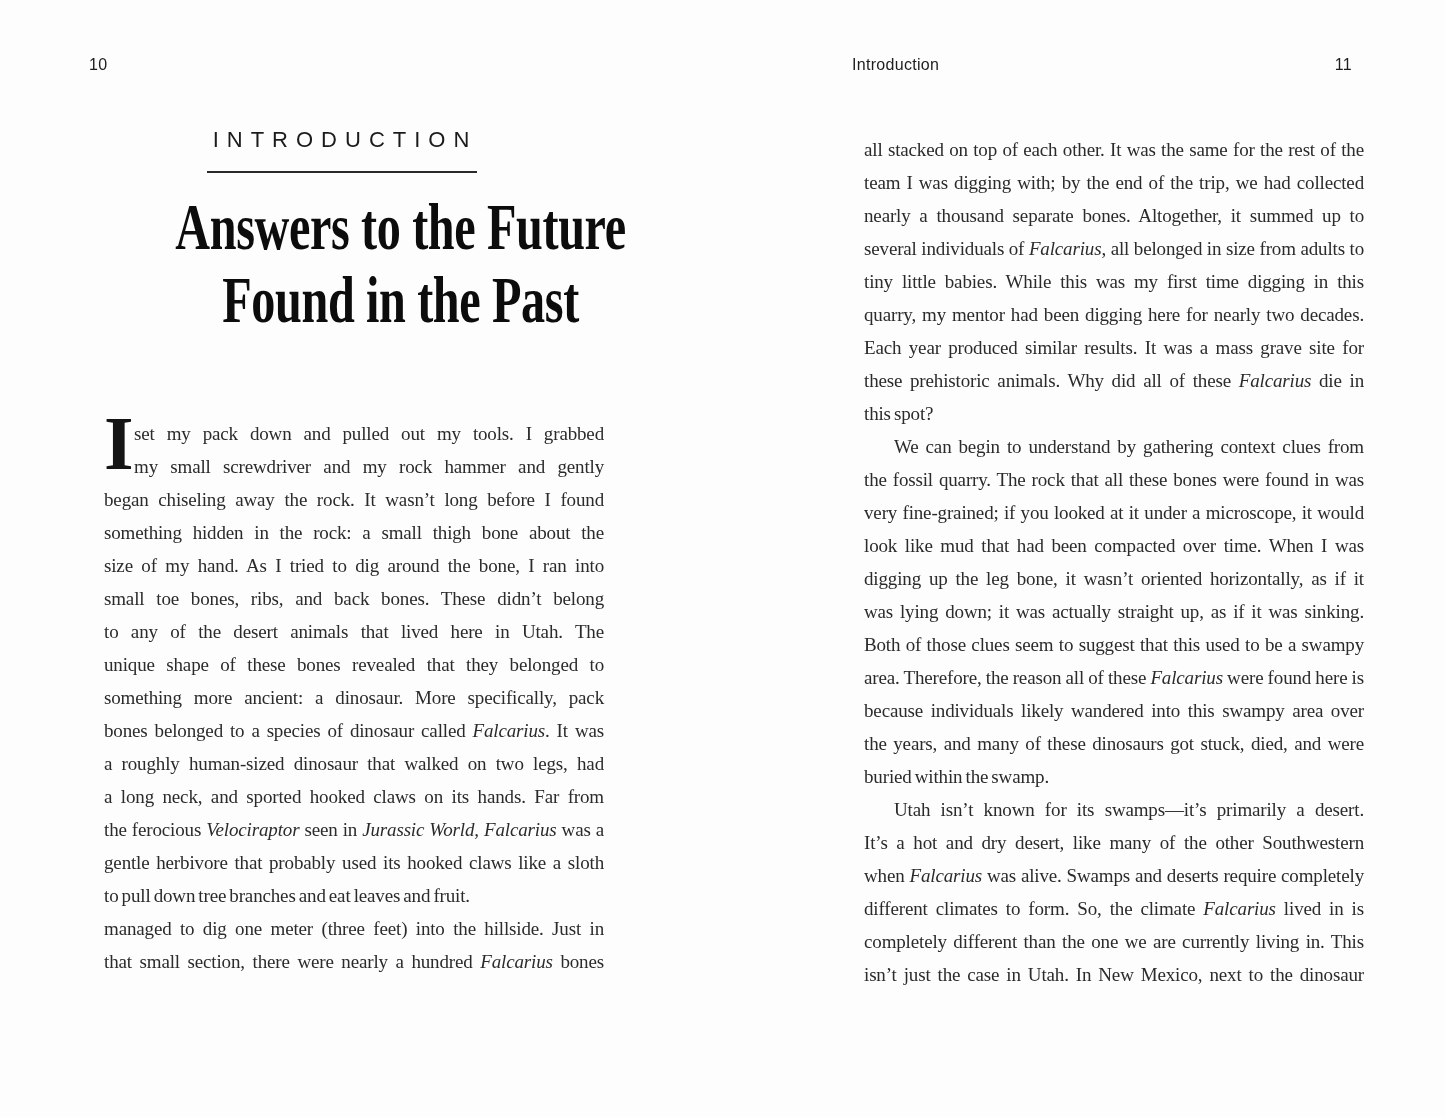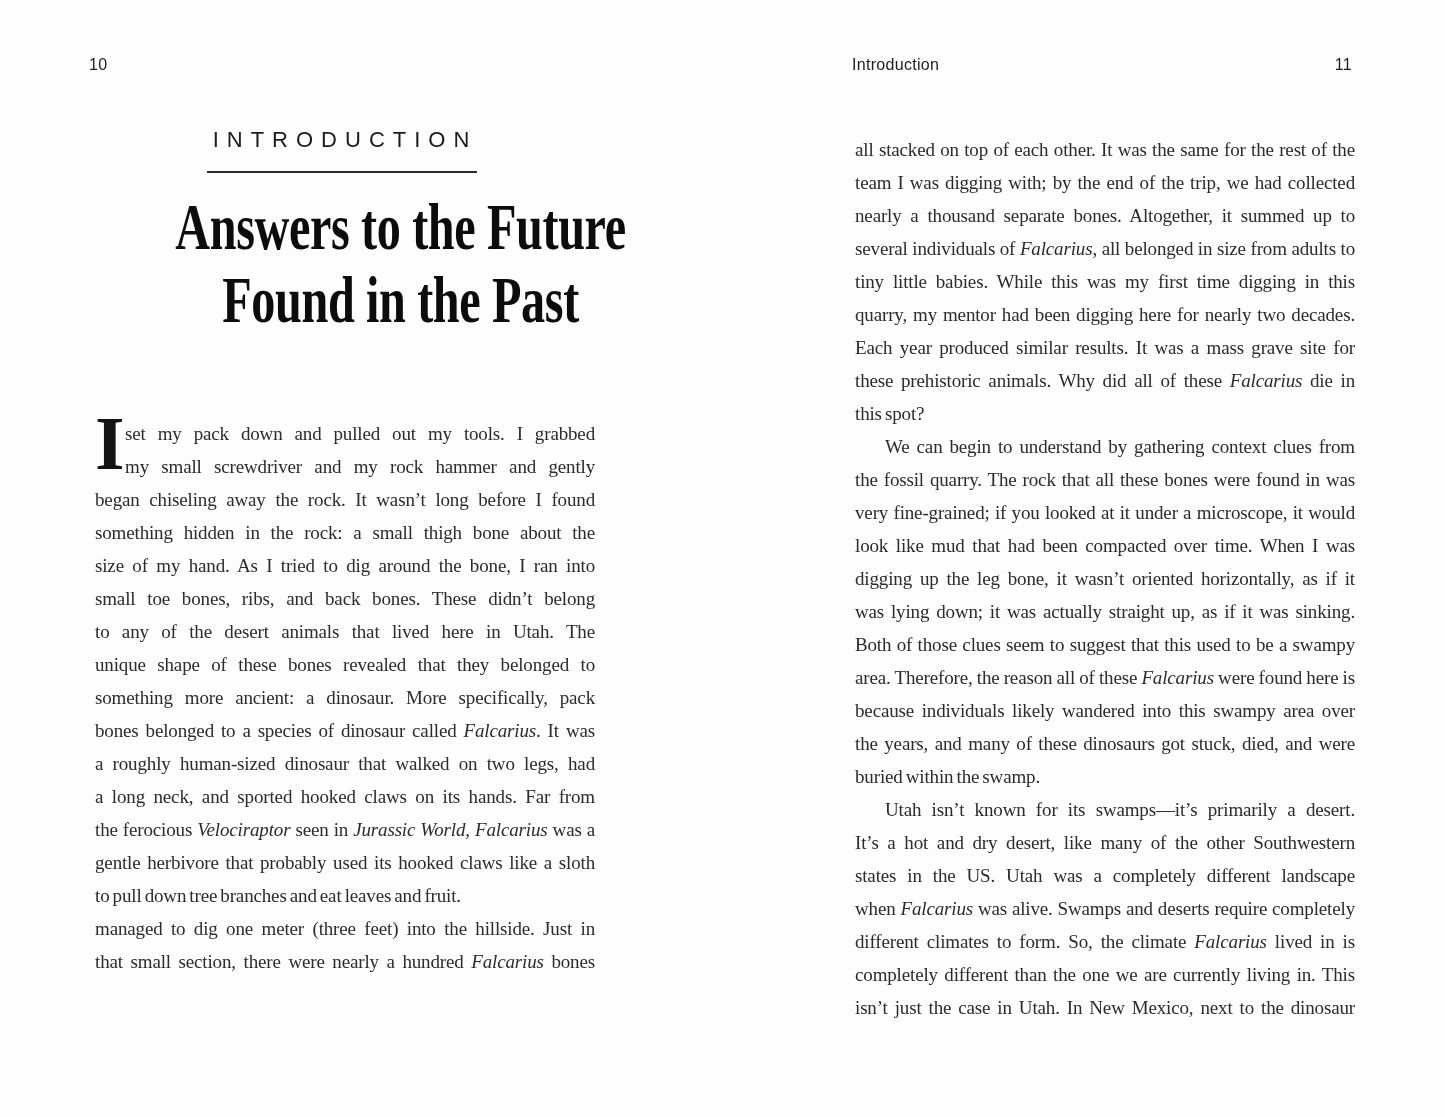--- a/index.html
+++ b/index.html
@@ -27,21 +27,21 @@
 
   .title-wrap{position:absolute;left:0;top:190px;width:100%;display:flex;}
   .title{
     font-weight:bold;font-size:66px;line-height:73px;color:#0c0c0c;
     text-align:center;white-space:nowrap;letter-spacing:-0.5px;
     transform:scaleX(0.73);transform-origin:50% 0;
   }
   .title div{white-space:nowrap;}
 
   .body{
-    position:absolute;left:3px;width:500px;
+    position:absolute;left:12px;width:500px;
     font-size:19px;line-height:33px;color:#2b2b2b;
     letter-spacing:-0.15px;word-spacing:-1.5px;
   }
   .body-left{top:417px;}
   .body-right{top:133px;}
 
   .bline{height:33px;text-align:justify;text-align-last:justify;}
   .bline.last{text-align-last:left;}
   .bline.indent{text-indent:30px;}
   .bline.dc{padding-left:30px;}
@@ -116,21 +116,20 @@
         <div class="bline"><span>look like mud that had been compacted over time. When I was</span></div>
         <div class="bline"><span>digging up the leg bone, it wasn’t oriented horizontally, as if it</span></div>
         <div class="bline"><span>was lying down; it was actually straight up, as if it was sinking.</span></div>
         <div class="bline"><span>Both of those clues seem to suggest that this used to be a swampy</span></div>
         <div class="bline"><span>area. Therefore, the reason all of these </span><span class="it">Falcarius</span><span> were found here is</span></div>
         <div class="bline"><span>because individuals likely wandered into this swampy area over</span></div>
         <div class="bline"><span>the years, and many of these dinosaurs got stuck, died, and were</span></div>
         <div class="bline last"><span>buried within the swamp.</span></div>
         <div class="bline indent"><span>Utah isn’t known for its swamps—it’s primarily a desert.</span></div>
         <div class="bline"><span>It’s a hot and dry desert, like many of the other Southwestern</span></div>
-        <div class="bline"><span>states in the US. Utah was a completely different landscape</span></div>
         <div class="bline"><span>when </span><span class="it">Falcarius</span><span> was alive. Swamps and deserts require completely</span></div>
         <div class="bline"><span>different climates to form. So, the climate </span><span class="it">Falcarius</span><span> lived in is</span></div>
         <div class="bline"><span>completely different than the one we are currently living in. This</span></div>
         <div class="bline"><span>isn’t just the case in Utah. In New Mexico, next to the dinosaur</span></div>
       </div>
   </div>
 
 </div>
 
 </body></html>

